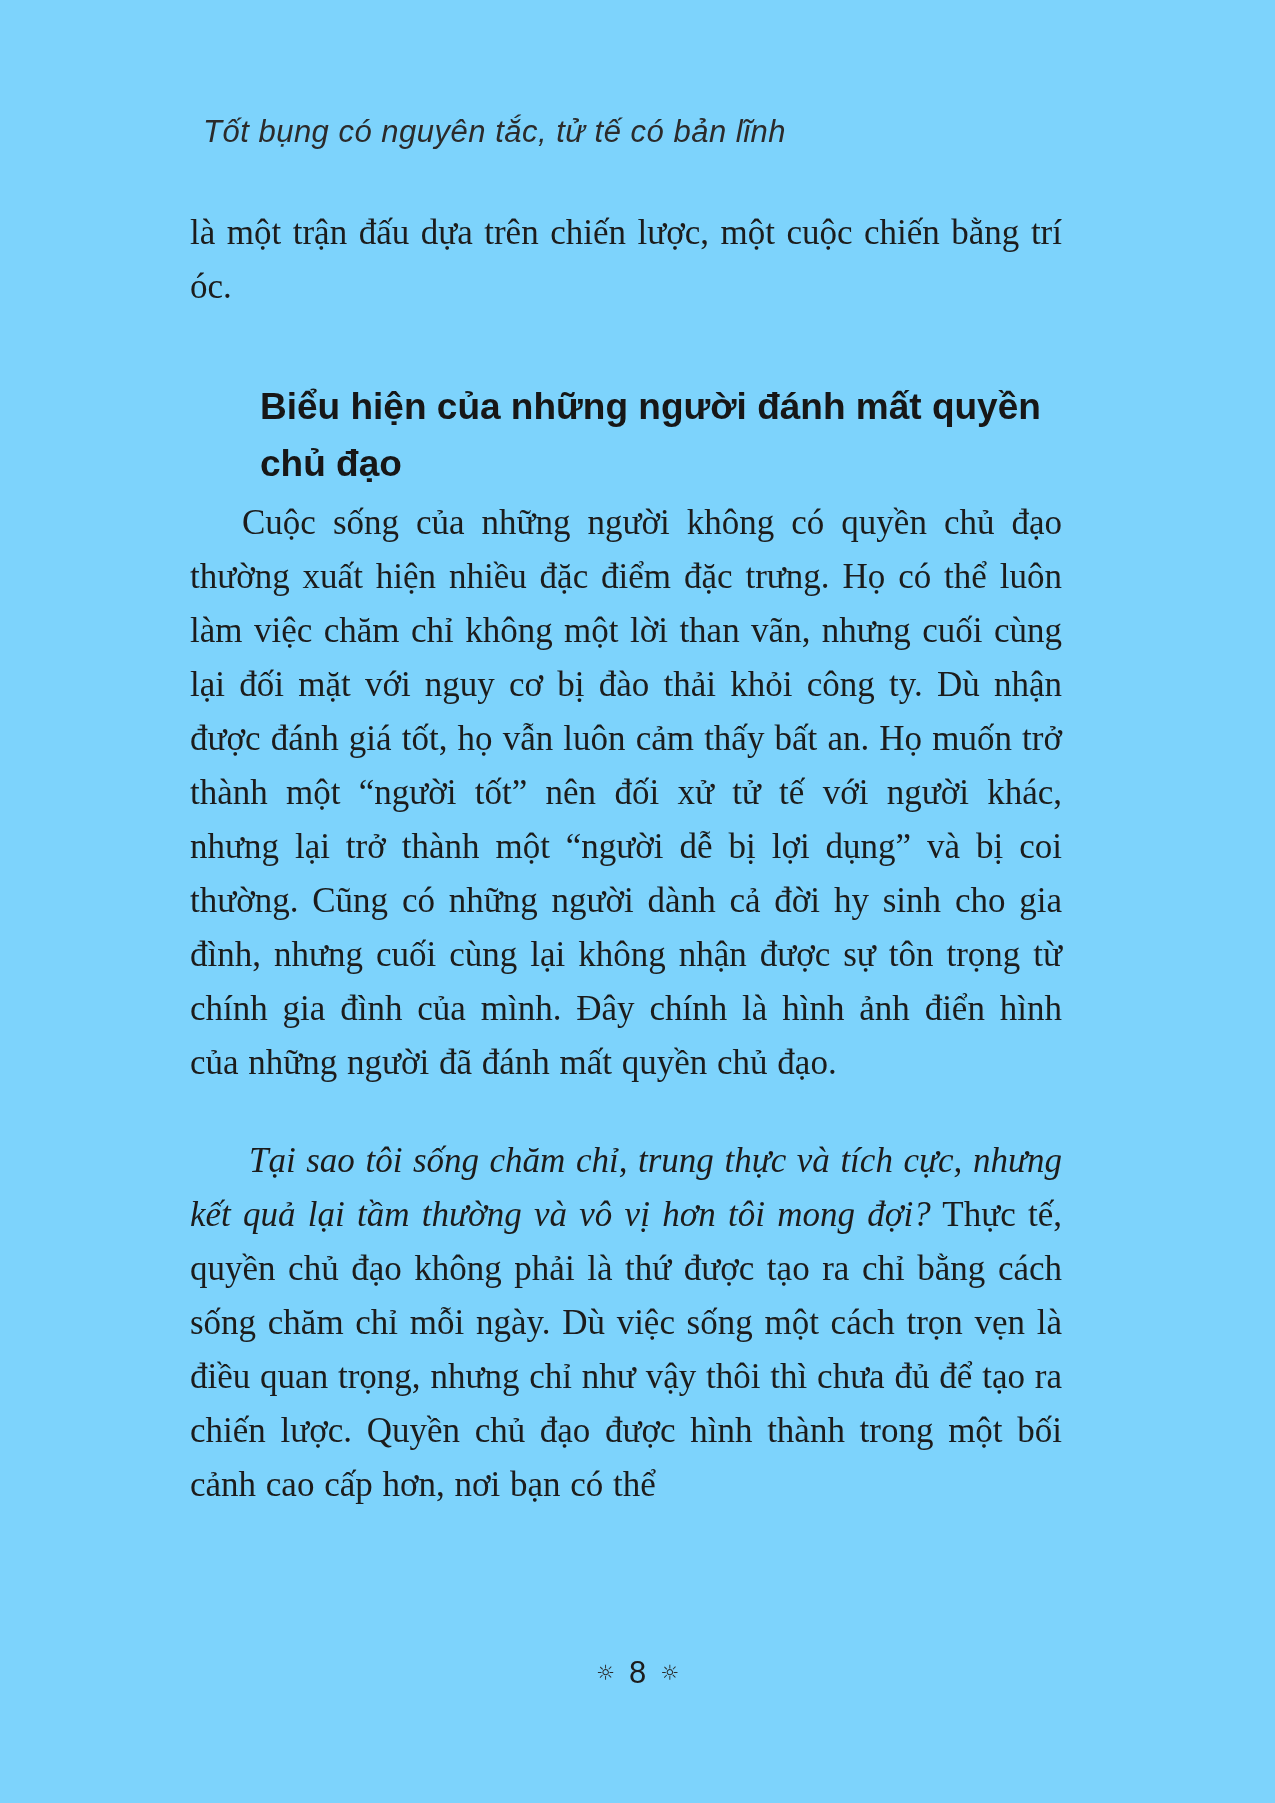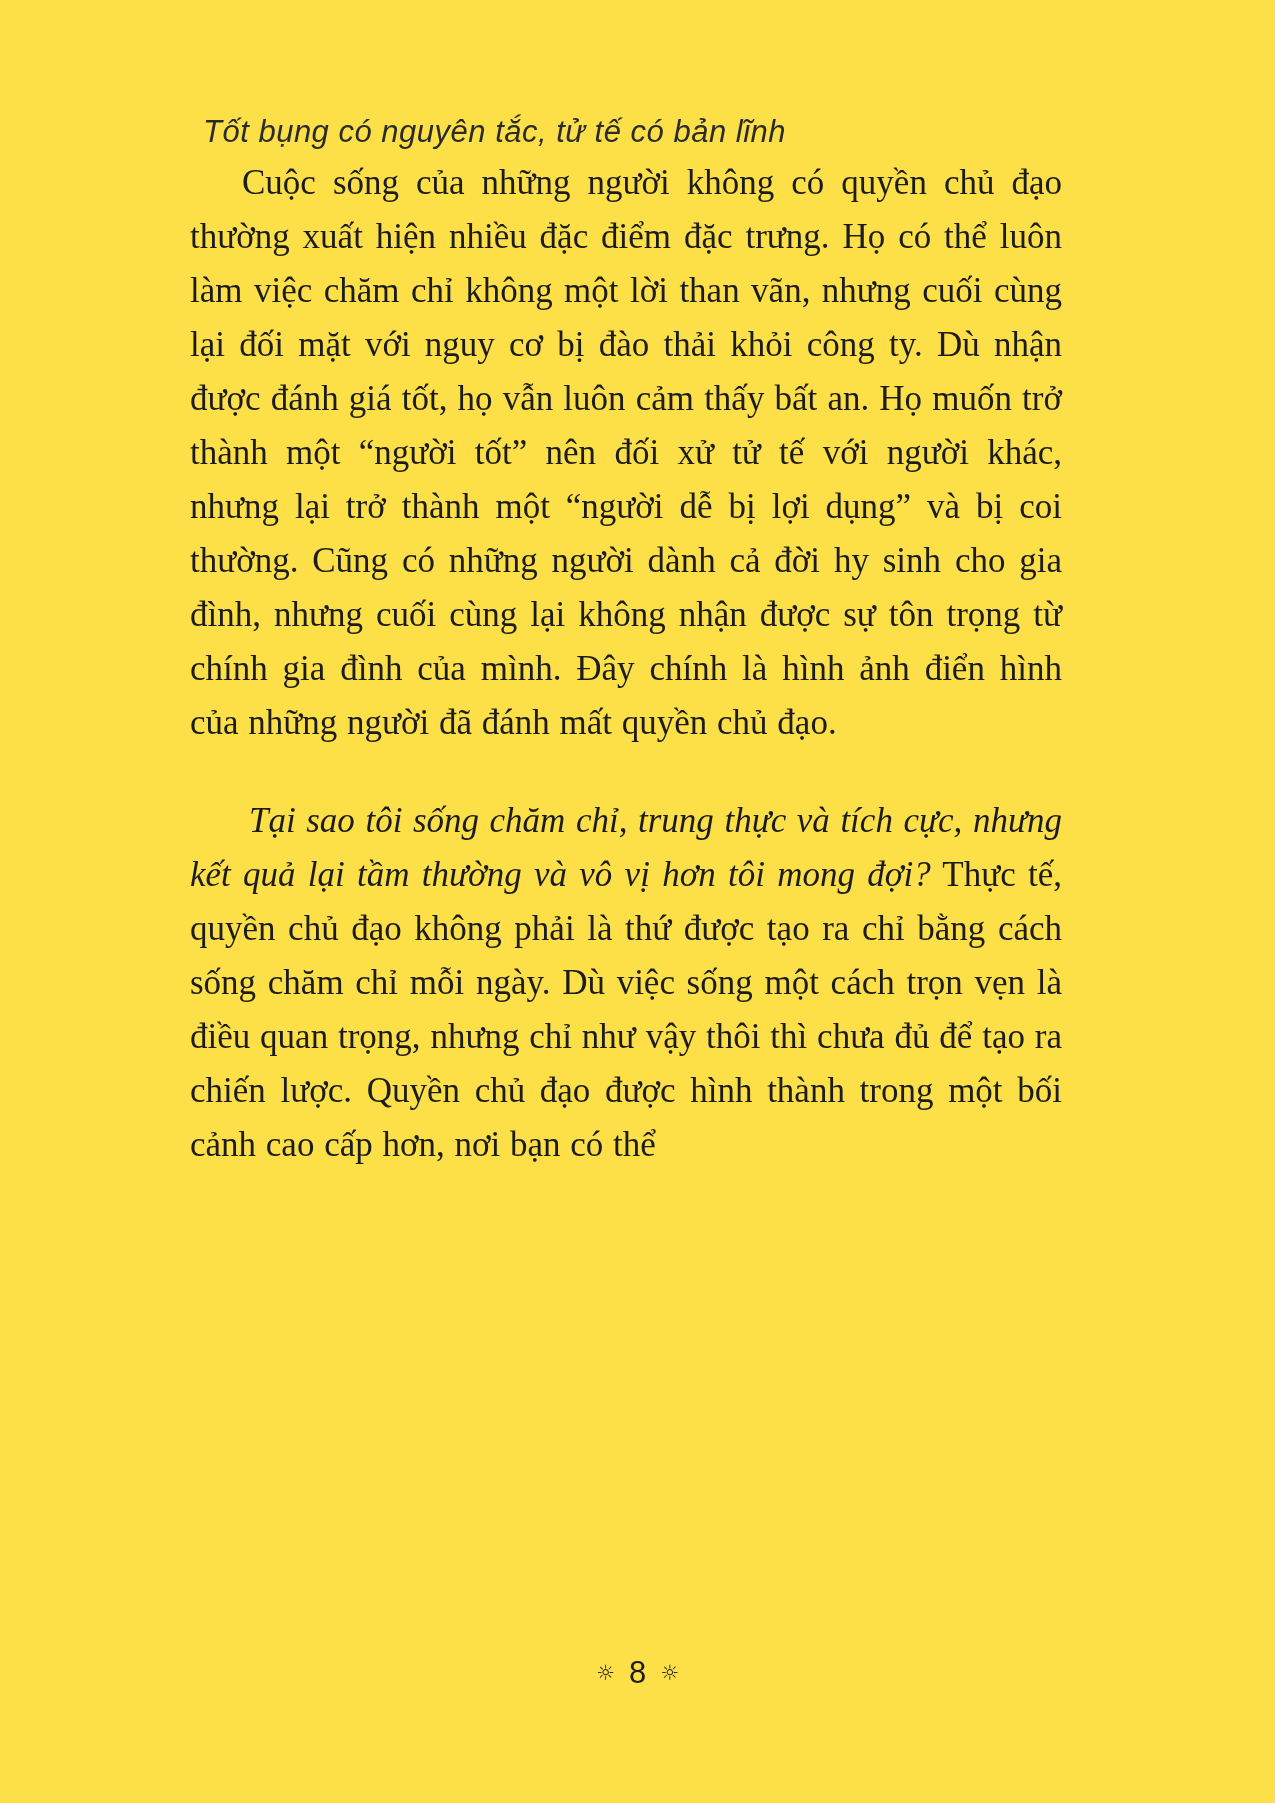--- a/index.html
+++ b/index.html
@@ -4,21 +4,21 @@
 <style>
   html, body {
     margin: 0;
     padding: 0;
     background: #ffffff;
   }
   .page {
     position: relative;
     width: 1275px;
     height: 1803px;
-    background: #fde047;
+    background: #7dd3fc;
     overflow: hidden;
     color: #1c1c1c;
   }
   .content {
     position: absolute;
     left: 190px;
     top: 0;
     width: 872px;
   }
   .running-head {
@@ -89,21 +89,23 @@
 </style>
 </head>
 <body>
 
 <div class="page">
 
   <div class="content">
 
     <div class="running-head">Tốt bụng có nguyên tắc, tử tế có bản lĩnh</div>
 
+    <p class="body-text para-intro">là một trận đấu dựa trên chiến lược, một cuộc chiến bằng trí óc.</p>
 
+    <h2 class="section-heading">Biểu hiện của những người đánh mất quyền chủ đạo</h2>
 
     <p class="body-text para-body">Cuộc sống của những người không có quyền chủ đạo thường xuất hiện nhiều đặc điểm đặc trưng. Họ có thể luôn làm việc chăm chỉ không một lời than vãn, nhưng cuối cùng lại đối mặt với nguy cơ bị đào thải khỏi công ty. Dù nhận được đánh giá tốt, họ vẫn luôn cảm thấy bất an. Họ muốn trở thành một “người tốt” nên đối xử tử tế với người khác, nhưng lại trở thành một “người dễ bị lợi dụng” và bị coi thường. Cũng có những người dành cả đời hy sinh cho gia đình, nhưng cuối cùng lại không nhận được sự tôn trọng từ chính gia đình của mình. Đây chính là hình ảnh điển hình của những người đã đánh mất quyền chủ đạo.</p>
 
     <p class="body-text para-question"><span class="q-italic">Tại sao tôi sống chăm chỉ, trung thực và tích cực, nhưng kết quả lại tầm thường và vô vị hơn tôi mong đợi?</span><span> Thực tế, quyền chủ đạo không phải là thứ được tạo ra chỉ bằng cách sống chăm chỉ mỗi ngày. Dù việc sống một cách trọn vẹn là điều quan trọng, nhưng chỉ như vậy thôi thì chưa đủ để tạo ra chiến lược. Quyền chủ đạo được hình thành trong một bối cảnh cao cấp hơn, nơi bạn có thể</span></p>
 
   </div>
 
   <div class="footer">
     <span class="ornament">☼</span><span class="page-number">8</span><span class="ornament">☼</span>
   </div>

